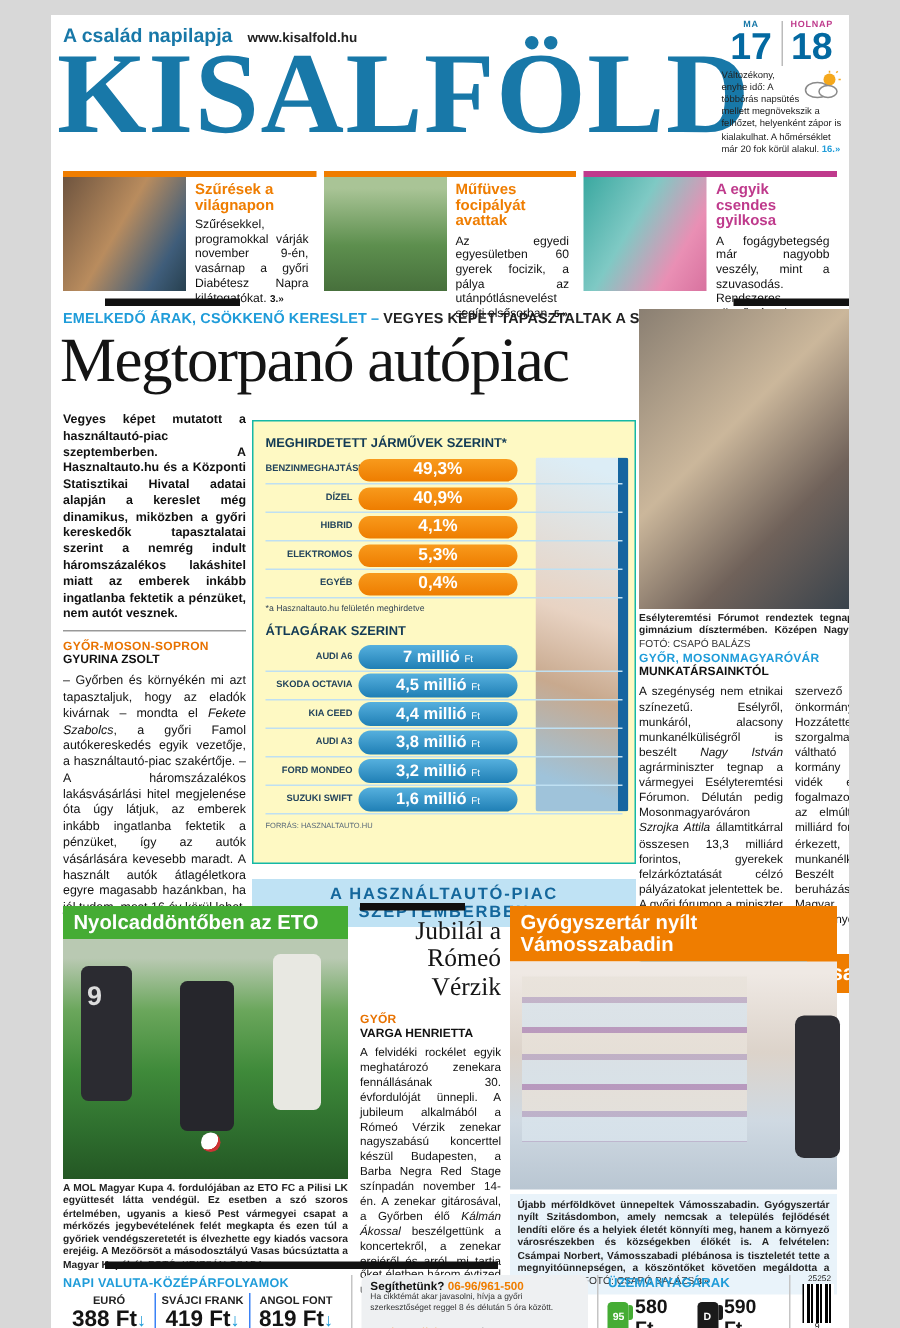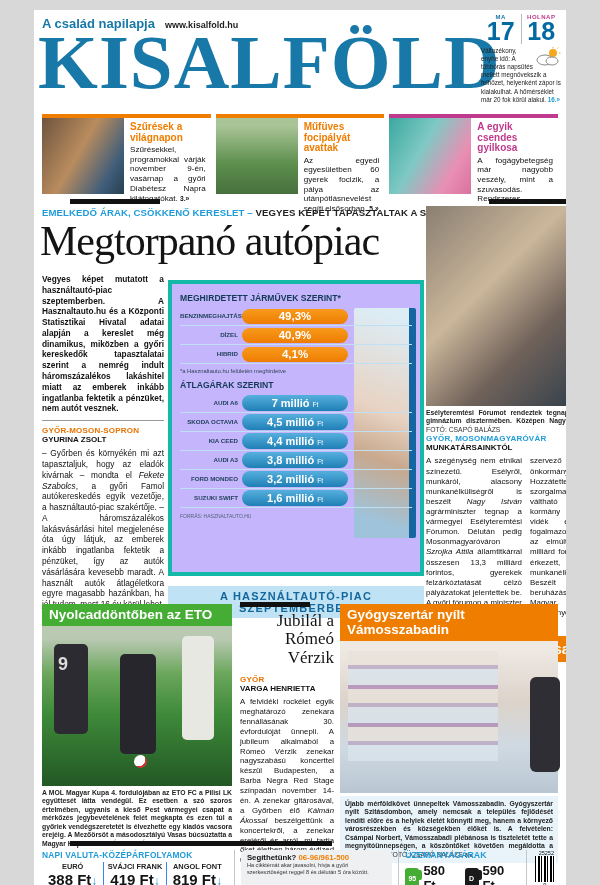--- a/index.html
+++ b/index.html
@@ -50,21 +50,21 @@
   .lead-par { font-size:8.3px; font-weight:bold; line-height:1.3; text-align:justify; color:#111; }
   .divider { border-top:1px solid #999; margin:6px 0 5px; }
   .loc-tag { font-size:8px; font-weight:bold; color:#e87200; letter-spacing:0.2px; }
   .loc-tag.blue { color:#1f9cd9; }
   .byline { font-size:8px; font-weight:bold; color:#111; margin-bottom:4px; }
   .body-text { font-size:8.3px; line-height:1.3; text-align:justify; color:#111; }
   .body-text i { font-style:italic; }
 
   
   .infog-wrap { position:absolute; top:270px; left:134px; width:256px; }
-  .infog { position:relative; border:4px solid #14b8a6; background:#c4b5fd; padding:7px 8px 21px; min-height:296px; }
+  .infog { position:relative; border:1px solid #14b8a6; background:#fef9c3; padding:7px 8px 21px; min-height:296px; }
   .infog-photo { position:absolute; top:24px; right:4px; bottom:34px; width:62px; background:linear-gradient(200deg,#dcedf6 5%,#e8d3c3 45%,#c8a98e 65%,#9fc3da 90%); border-right:7px solid #1565a0; border-radius:2px; }
   .infog-title { position:relative; z-index:2; font-size:8.6px; font-weight:bold; color:#123a55; margin:2px 0 4px; }
   .irow { position:relative; z-index:2; display:flex; align-items:center; height:19px; border-bottom:1px solid #bfe0f2; }
   .irow-label { width:62px; text-align:right; font-size:6.2px; font-weight:bold; color:#23445c; padding-right:4px; line-height:1; }
   .ibar { width:106px; border-radius:9px; color:#fff; font-weight:bold; text-align:center; }
   .ibar.orange { background:linear-gradient(180deg,#f89a1c,#ee7d00); font-size:11.5px; padding:1.5px 0; }
   .ibar.blue { background:linear-gradient(180deg,#56b0de,#1f7fb5); font-size:11px; padding:2px 0; }
   .ibar .unit { font-size:6.5px; font-weight:normal; }
   .infog-note { position:relative; z-index:2; font-size:5.8px; color:#345; margin:4px 0 6px; }
   .infog-src { position:relative; z-index:2; font-size:5px; color:#567; margin-top:5px; }
@@ -225,20 +225,28 @@
           <div class="ibar orange">49,3%</div>
         </div>
       <div class="irow">
           <div class="irow-label">DÍZEL</div>
           <div class="ibar orange">40,9%</div>
         </div>
       <div class="irow">
           <div class="irow-label">HIBRID</div>
           <div class="ibar orange">4,1%</div>
         </div>
+      <div class="irow">
+          <div class="irow-label">ELEKTROMOS</div>
+          <div class="ibar orange">5,3%</div>
+        </div>
+      <div class="irow">
+          <div class="irow-label">EGYÉB</div>
+          <div class="ibar orange">0,4%</div>
+        </div>
 
       <div class="infog-note">*a Hasznaltauto.hu felületén meghirdetve</div>
       <div class="infog-title">ÁTLAGÁRAK SZERINT</div>
 
       <div class="irow">
           <div class="irow-label">AUDI A6</div>
           <div class="ibar blue"><span>7 millió</span> <span class="unit">Ft</span></div>
         </div>
       <div class="irow">
           <div class="irow-label">SKODA OCTAVIA</div>

